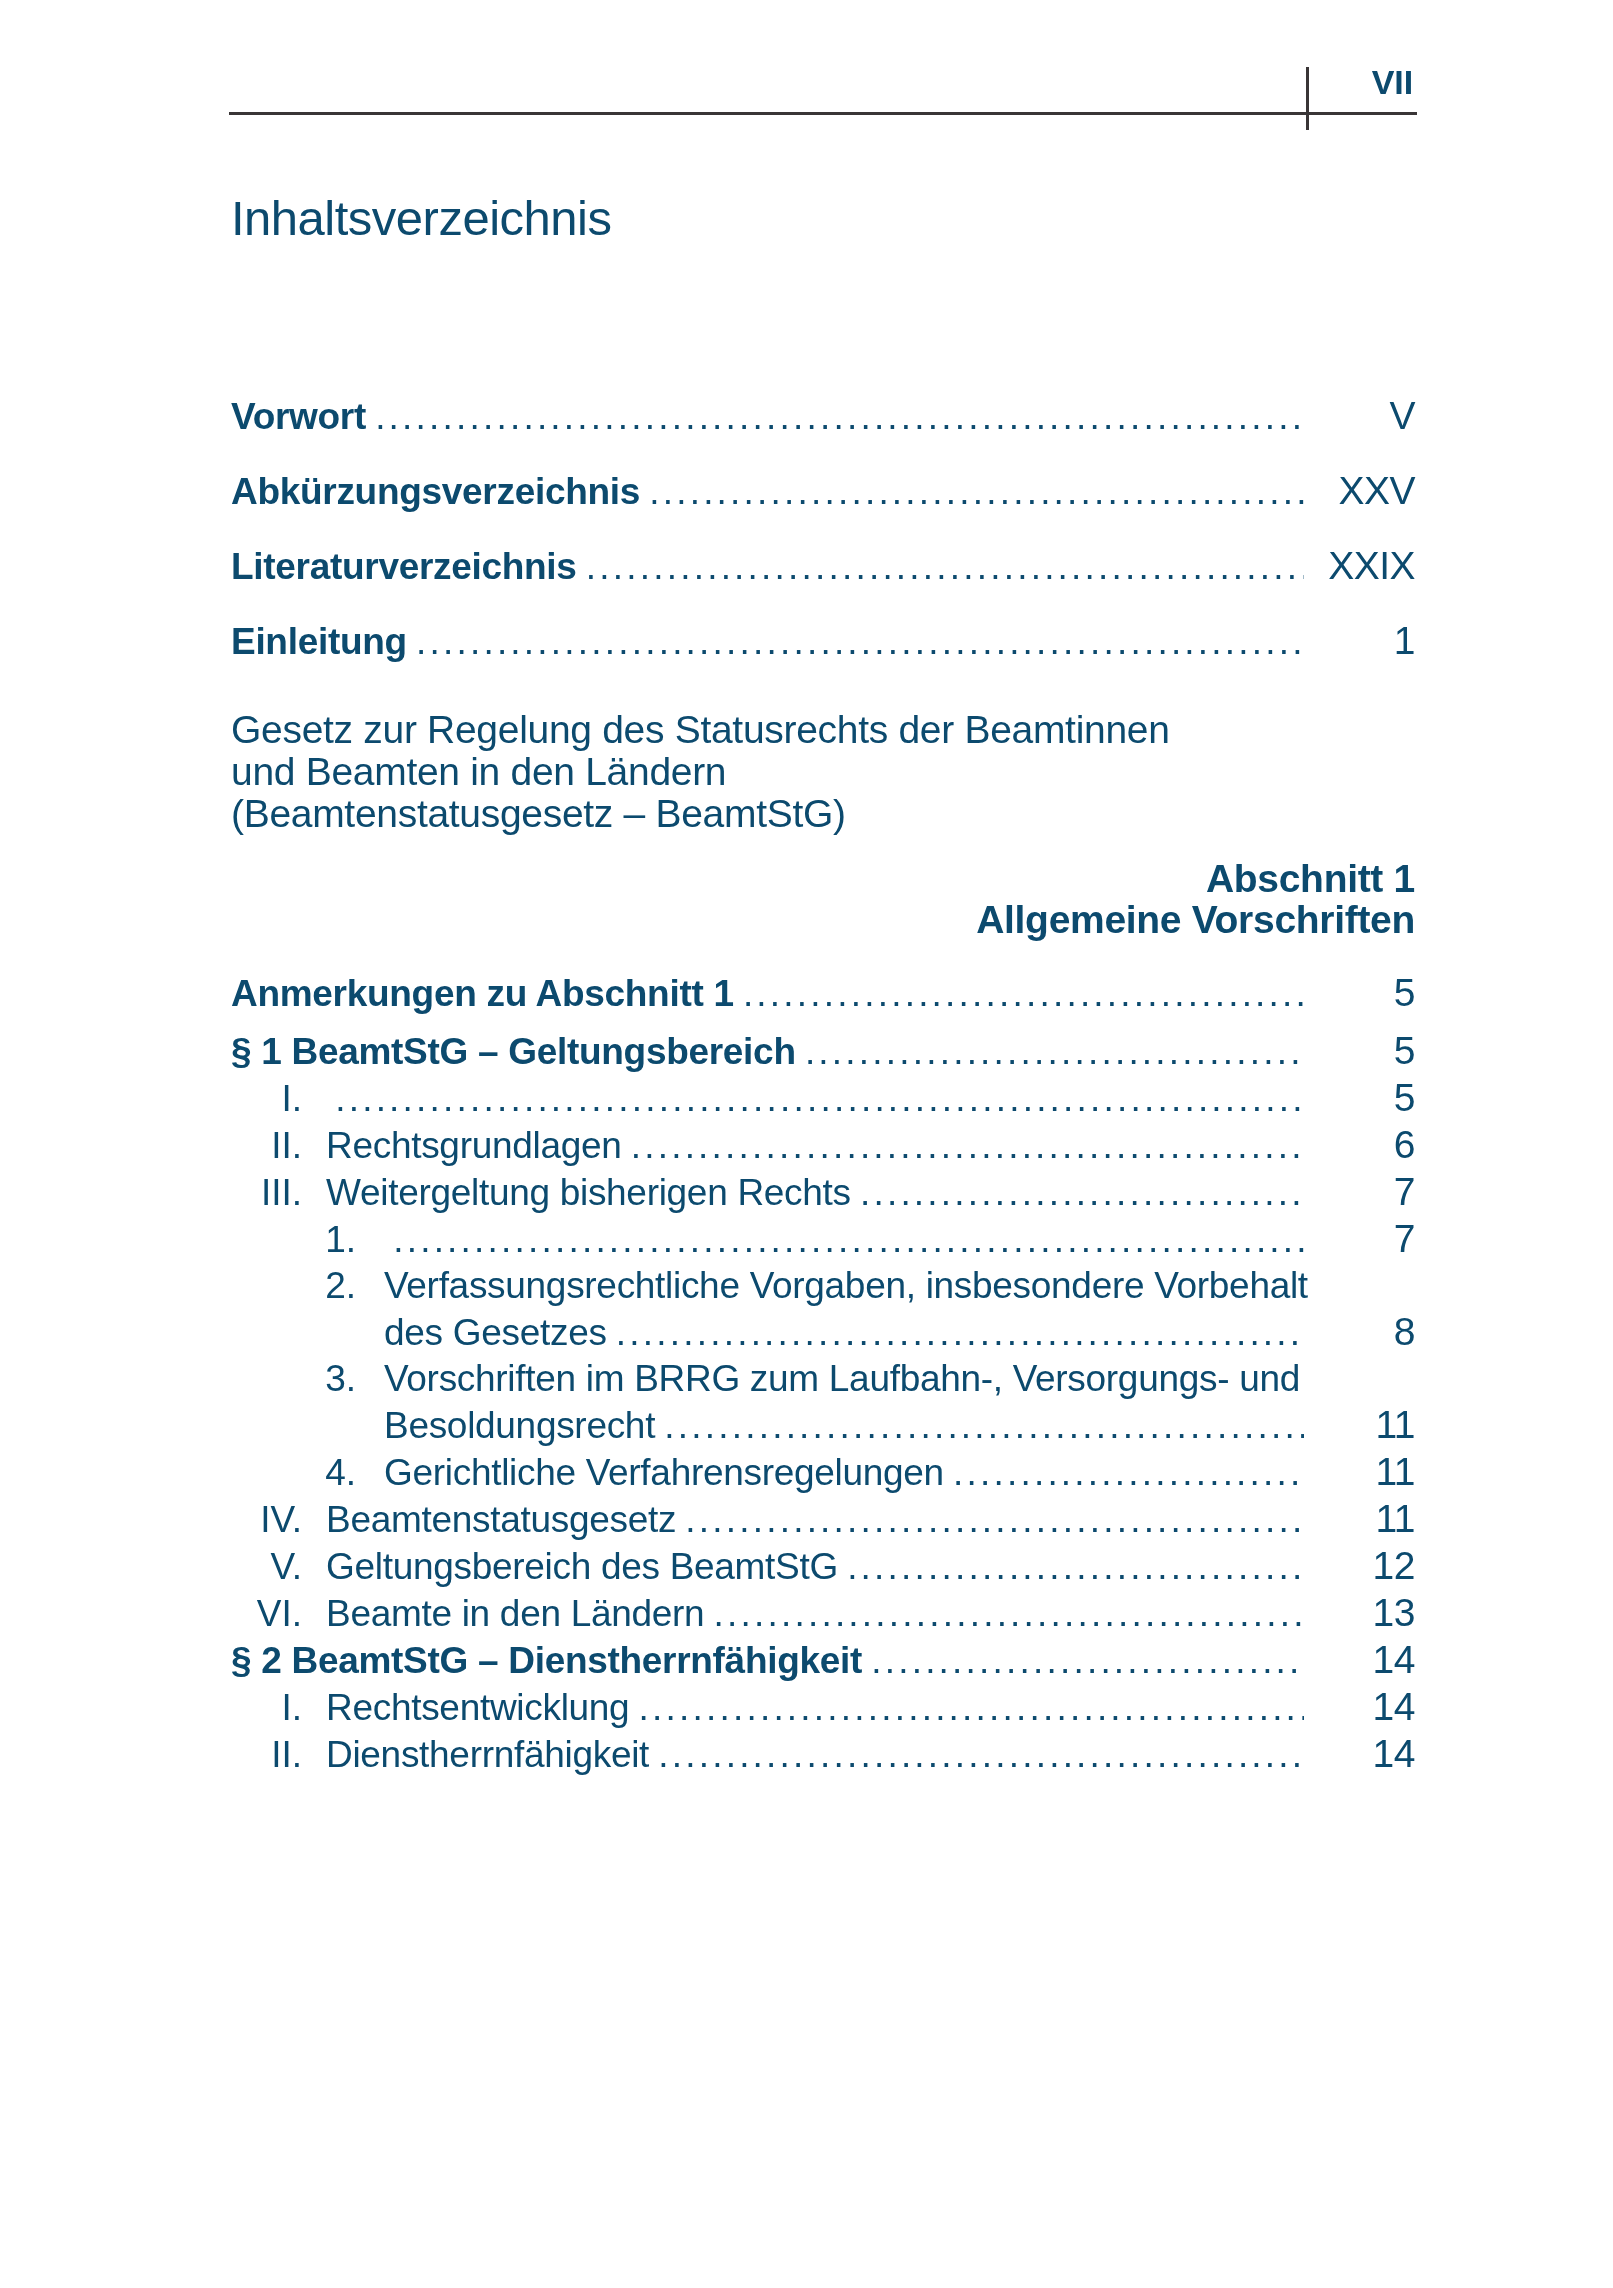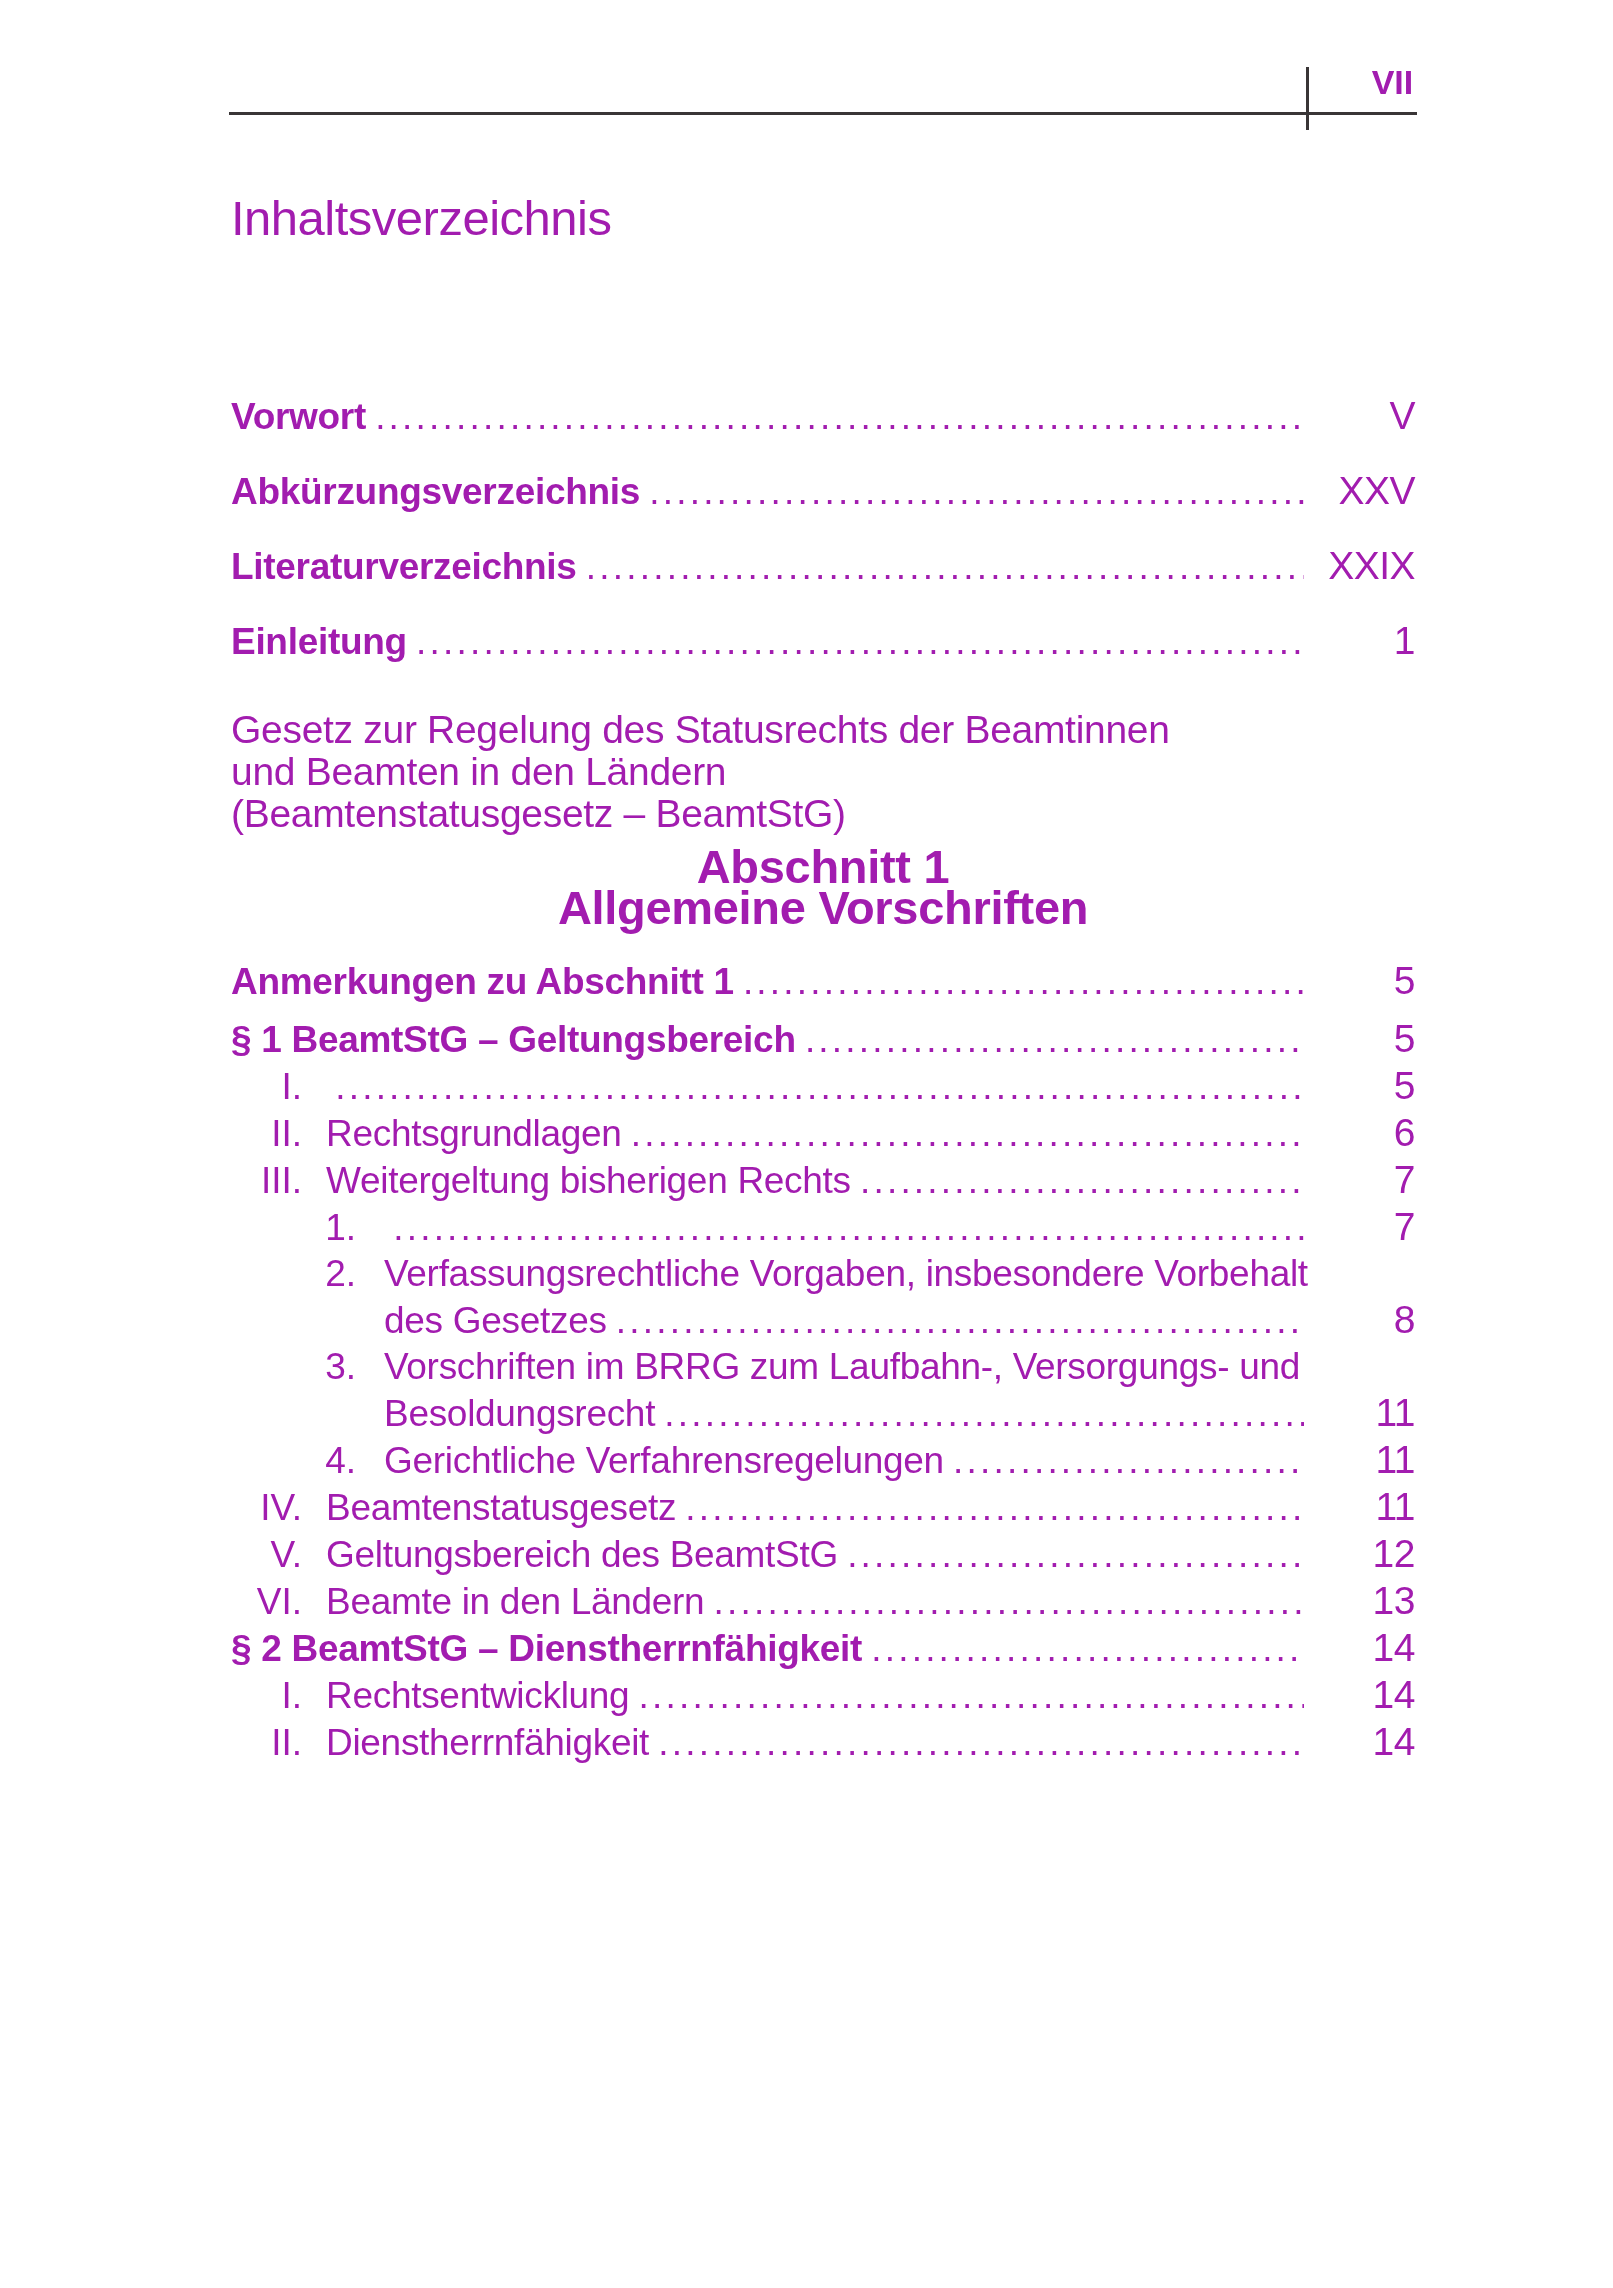--- a/index.html
+++ b/index.html
@@ -1,17 +1,17 @@
 <!DOCTYPE html>
 <html style="font-size:14.8px"><head>
 <meta charset="utf-8">
 <style>
   html,body{margin:0;padding:0;background:#e8e8e8}
   .page{
-    position:relative;width:1613px;height:2289px;background:#ffffff;color:#a21caf;
+    position:relative;width:1613px;height:2289px;background:#ffffff;color:#0c4a6e;
     font-family:"Liberation Sans","DejaVu Sans",sans-serif;
     box-sizing:border-box;padding:0 198px 0 231px;overflow:hidden;margin:0 auto;
   }
   .header{position:relative;height:115px}
   .rule{position:absolute;left:-1.8px;right:-1.8px;bottom:0;height:2.8px;background:#393536}
   .tick{position:absolute;right:106px;bottom:-14.8px;width:2.8px;height:63px;background:#393536}
   .folio{position:absolute;right:1.8px;bottom:13px;font-size:34px;font-weight:700}
   .title{margin:76px 0 0 0;font-size:49px;font-weight:400;letter-spacing:-0.5px;line-height:55px}
   .front-list{margin-top:147px}
   .front-list .toc-row + .toc-row{margin-top:28px}
@@ -22,21 +22,21 @@
   .arabic .gutter{width:125px;margin-right:28px}
   .label{flex:0 1 auto;white-space:nowrap;letter-spacing:-0.3px}
   .front .label,.bold .label,.bold .gutter{font-weight:700}
   .dots{flex:1 1 0;min-width:0;overflow:hidden;white-space:nowrap;margin-left:9.2px}
   .dots::after{
     content:"..........................................................................................................................................";
     letter-spacing:3.2px;
   }
   .page-ref{flex:0 0 auto;width:111px;text-align:right;font-size:39px;letter-spacing:-0.5px}
   .law-heading{margin-top:44px;text-align:left;font-weight:400;font-size:39px;line-height:42px;letter-spacing:-0.3px}
-  .section-heading{margin-top:11px;text-align:center;font-weight:700;font-size:47px;line-height:41px;letter-spacing:-0.3px}
+  .section-heading{margin-top:23px;text-align:right;font-weight:700;font-size:39px;line-height:41px;letter-spacing:-0.3px}
   .toc-list{margin-top:30px}
 </style>
 </head>
 <body>
 
 <div class="page">
 
   <div class="header">
     <div class="rule"></div>
     <div class="tick"></div>

